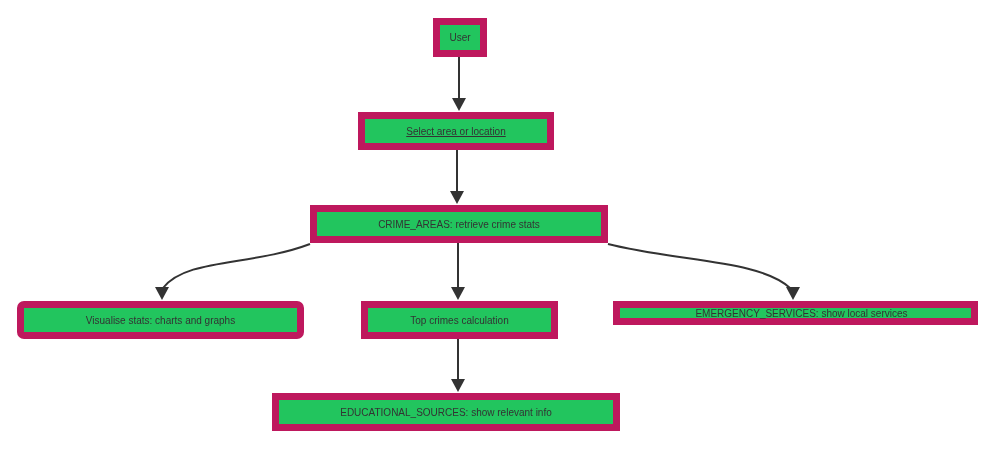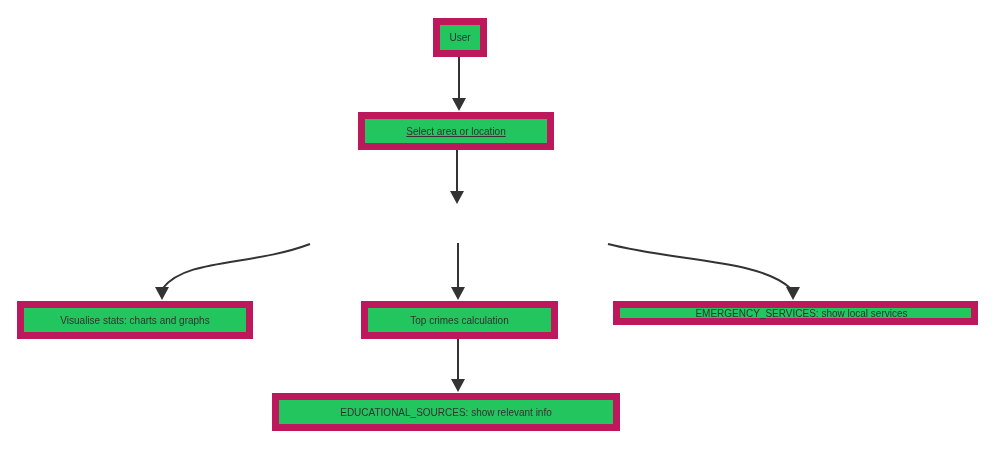--- a/index.html
+++ b/index.html
@@ -80,22 +80,23 @@
     <g>
       <path class="edge-path" d="M458,339 L458,381"></path>
       <polygon class="arrow-head" points="458,392 451,379 465,379"></polygon>
     </g>
   </svg>
 
   <div class="node" style="left:433px; top:18px; width:54px; height:39px;">User</div>
 
   <div class="node" style="left:358px; top:112px; width:196px; height:38px;text-decoration:underline;">Select area or location</div>
 
+  <div class="node" style="left:310px; top:205px; width:298px; height:38px;">CRIME_AREAS: retrieve crime stats</div>
 
-  <div class="node" style="left:17px; top:301px; width:236px; height:38px;">Visualise stats: charts and graphs</div>
+  <div class="node" style="left:17px; top:301px; width:287px; height:38px;border-radius:7px;">Visualise stats: charts and graphs</div>
 
   <div class="node" style="left:361px; top:301px; width:197px; height:38px;">Top crimes calculation</div>
 
   <div class="node" style="left:613px; top:301px; width:365px; height:24px;padding-left:12px;">EMERGENCY_SERVICES: show local services</div>
 
   <div class="node" style="left:272px; top:393px; width:348px; height:38px;">EDUCATIONAL_SOURCES: show relevant info</div>
 
 </div>
 
 </body></html>

